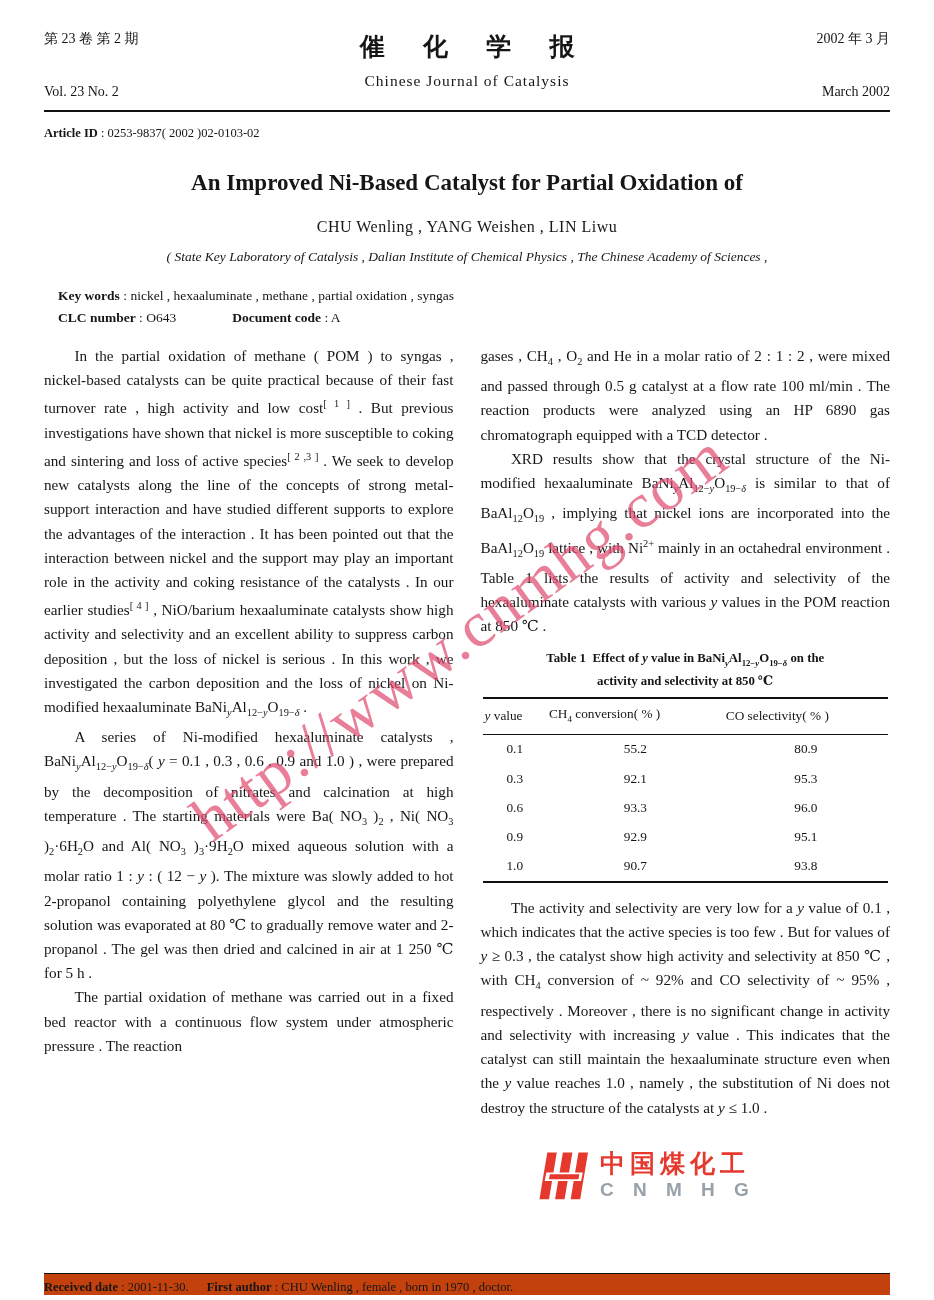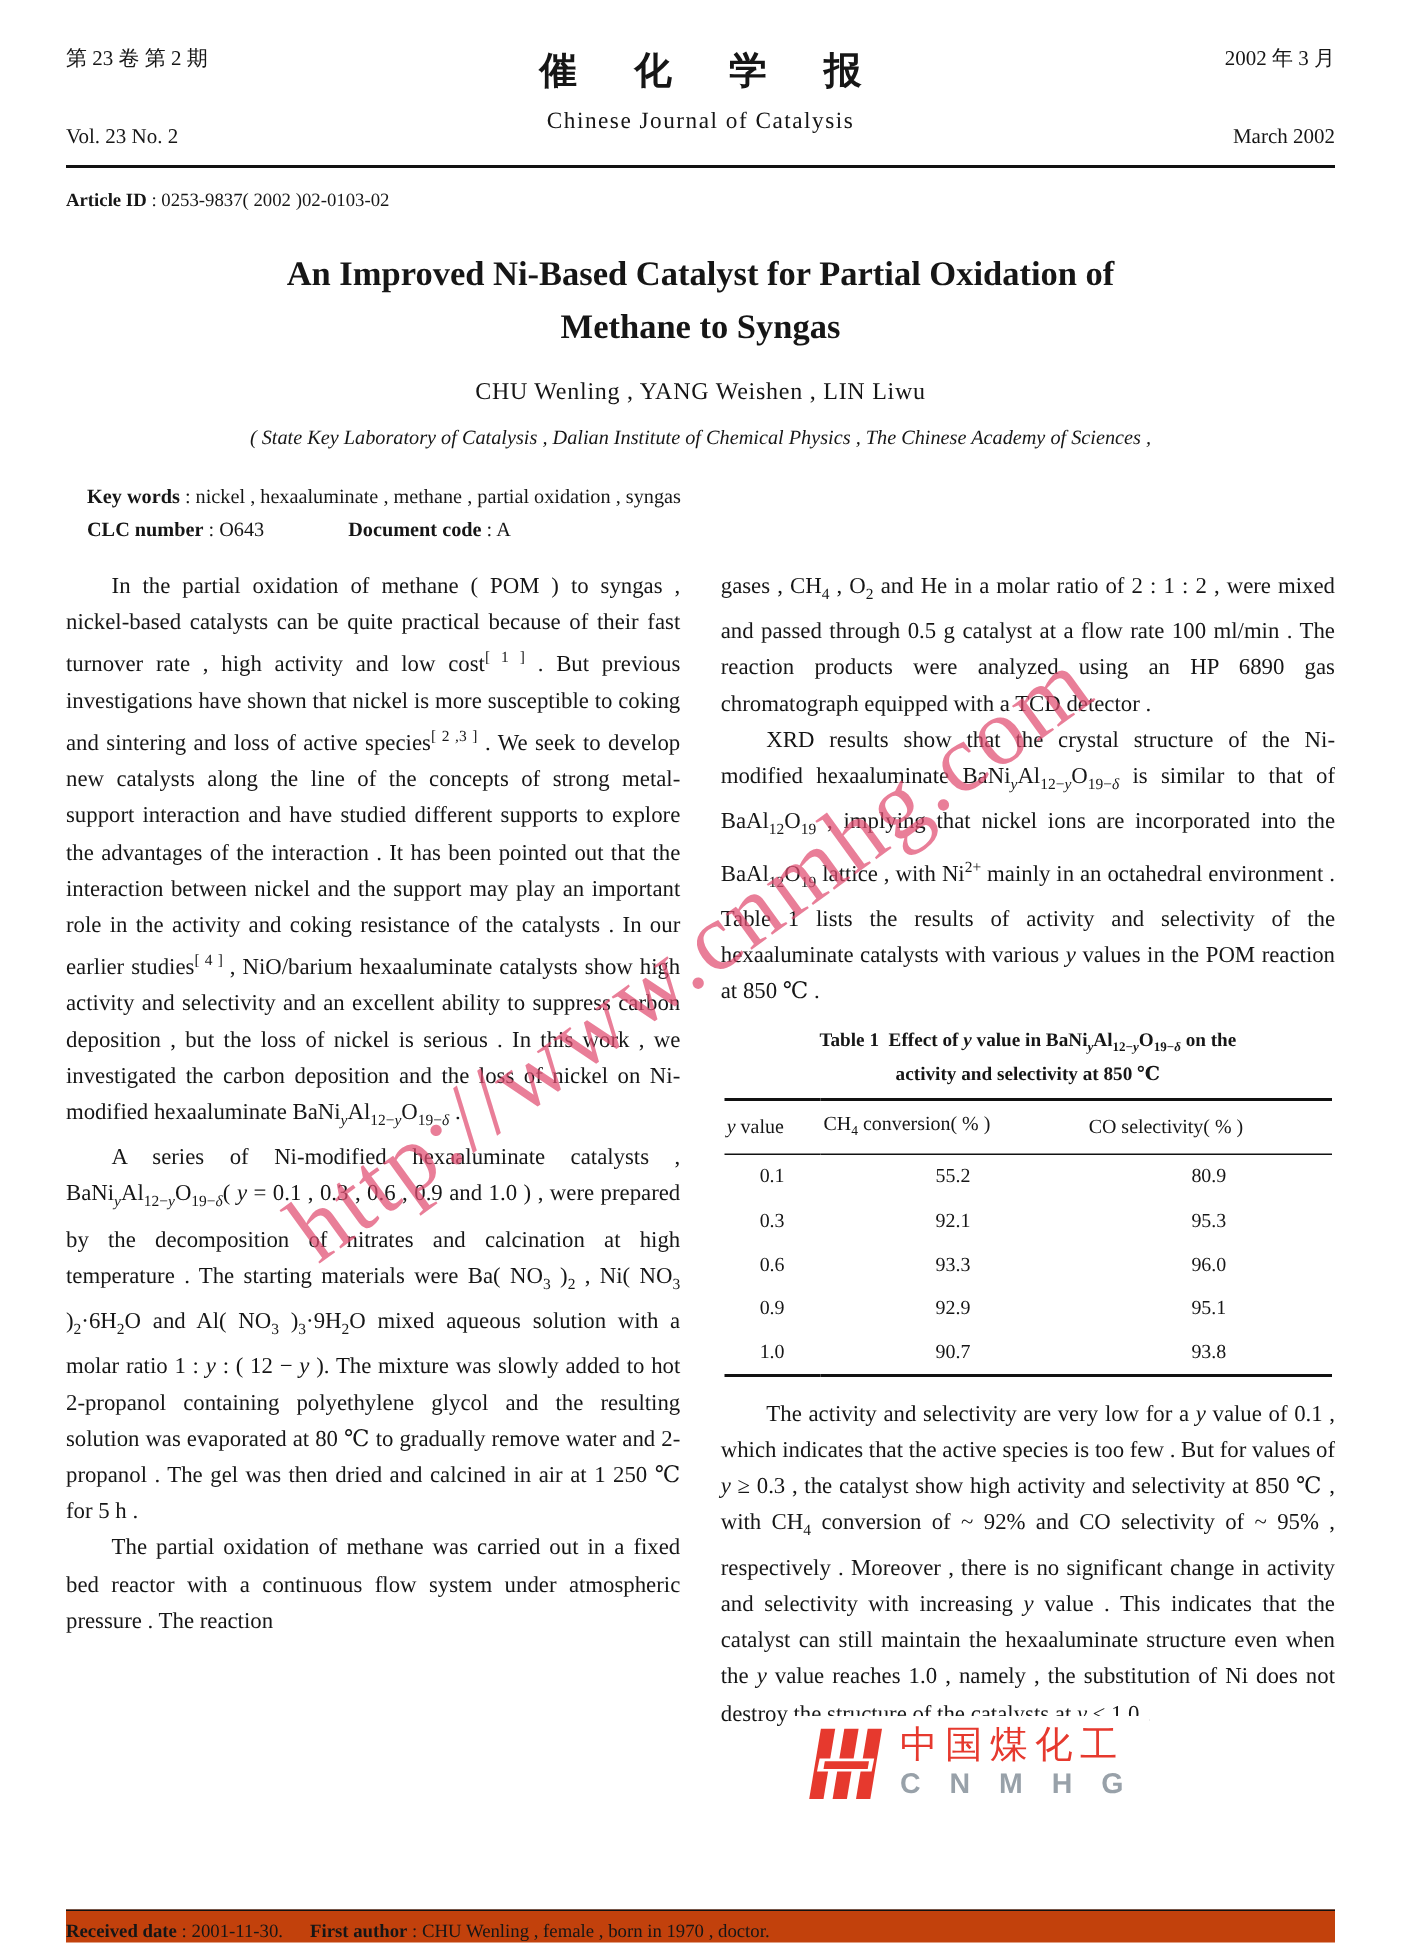--- a/index.html
+++ b/index.html
@@ -58,21 +58,21 @@
   .watermark {
     position:absolute; left:70px; top:600px; width:780px; text-align:center;
     transform:rotate(-36deg); font-size:64px; letter-spacing:2px;
     color:rgba(224,76,112,0.72); z-index:6; pointer-events:none; white-space:nowrap;
   }
 
   
   .logo { position:absolute; left:530px; top:1144px; z-index:7; background:#fff;
           display:flex; align-items:center; gap:10px; padding:4px 10px 4px 4px; }
   .logo-texts { display:flex; flex-direction:column; }
-  .logo-cn { color:#e6392e; font-size:25px; font-weight:normal; letter-spacing:5px; line-height:30px;
+  .logo-cn { color:#e6392e; font-size:25px; font-weight:bold; letter-spacing:5px; line-height:30px;
              font-family:"Liberation Sans","DejaVu Sans",sans-serif; }
   .logo-en { color:#98a1a9; font-size:19px; font-weight:bold; letter-spacing:7px; line-height:24px;
              font-family:"Liberation Sans","DejaVu Sans",sans-serif; }
 </style>
 </head>
 <body>
 
 <div class="page">
 
   <div class="watermark">http://www.cnmhg.com</div>
@@ -94,21 +94,20 @@
       </div>
     </header>
     <div class="head-rule"></div>
 
     <div class="article-id">
       <span class="b">Article ID</span><span> : </span><span>0253-9837( 2002 )02-0103-02</span>
     </div>
 
     <h1 class="title">
       <div>An Improved Ni-Based Catalyst for Partial Oxidation of</div>
-      <div>Methane to Syngas</div>
     </h1>
 
     <div class="authors">CHU Wenling , YANG Weishen , LIN Liwu</div>
 
     <div class="affil">
       <div>( State Key Laboratory of Catalysis , Dalian Institute of Chemical Physics , The Chinese Academy of Sciences ,</div>
     </div>
 
     <div class="kw">
       <span class="b">Key words</span><span> : </span><span>nickel , hexaaluminate , methane , partial oxidation , syngas</span>

